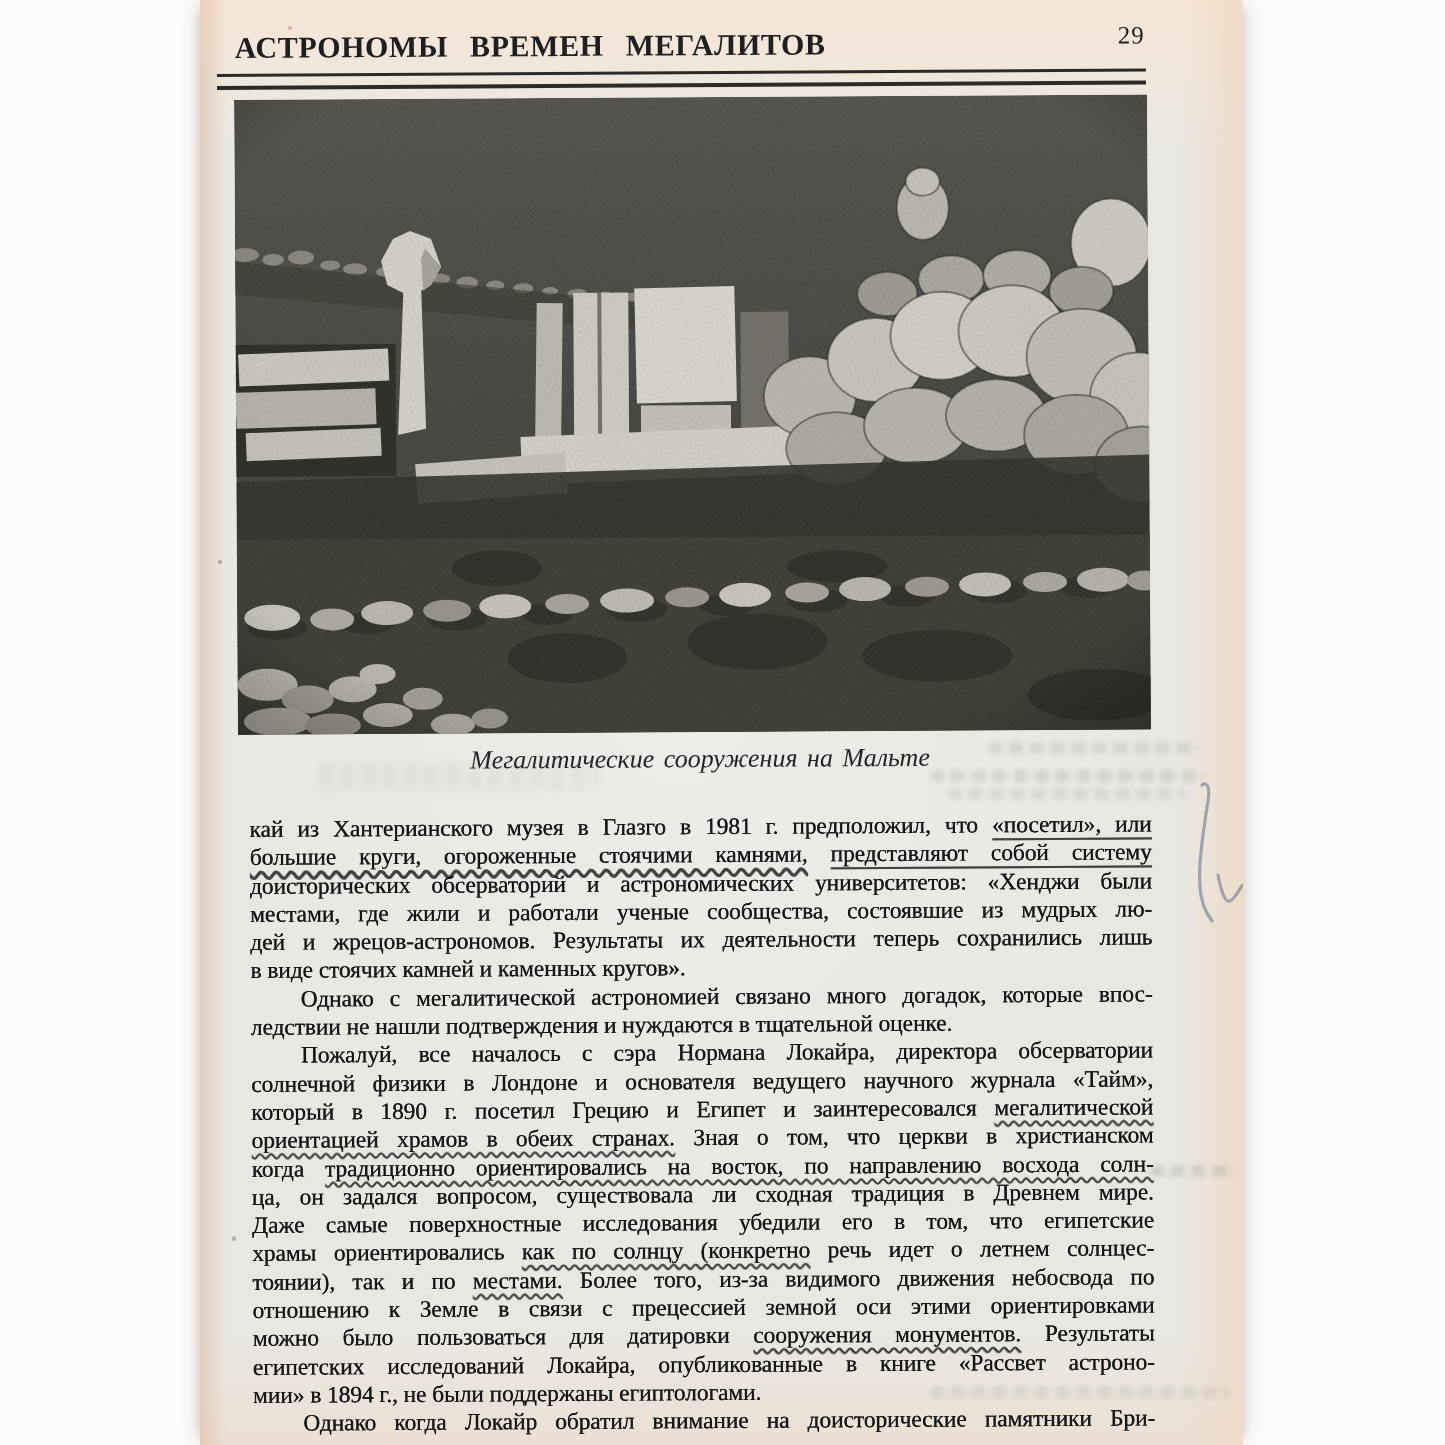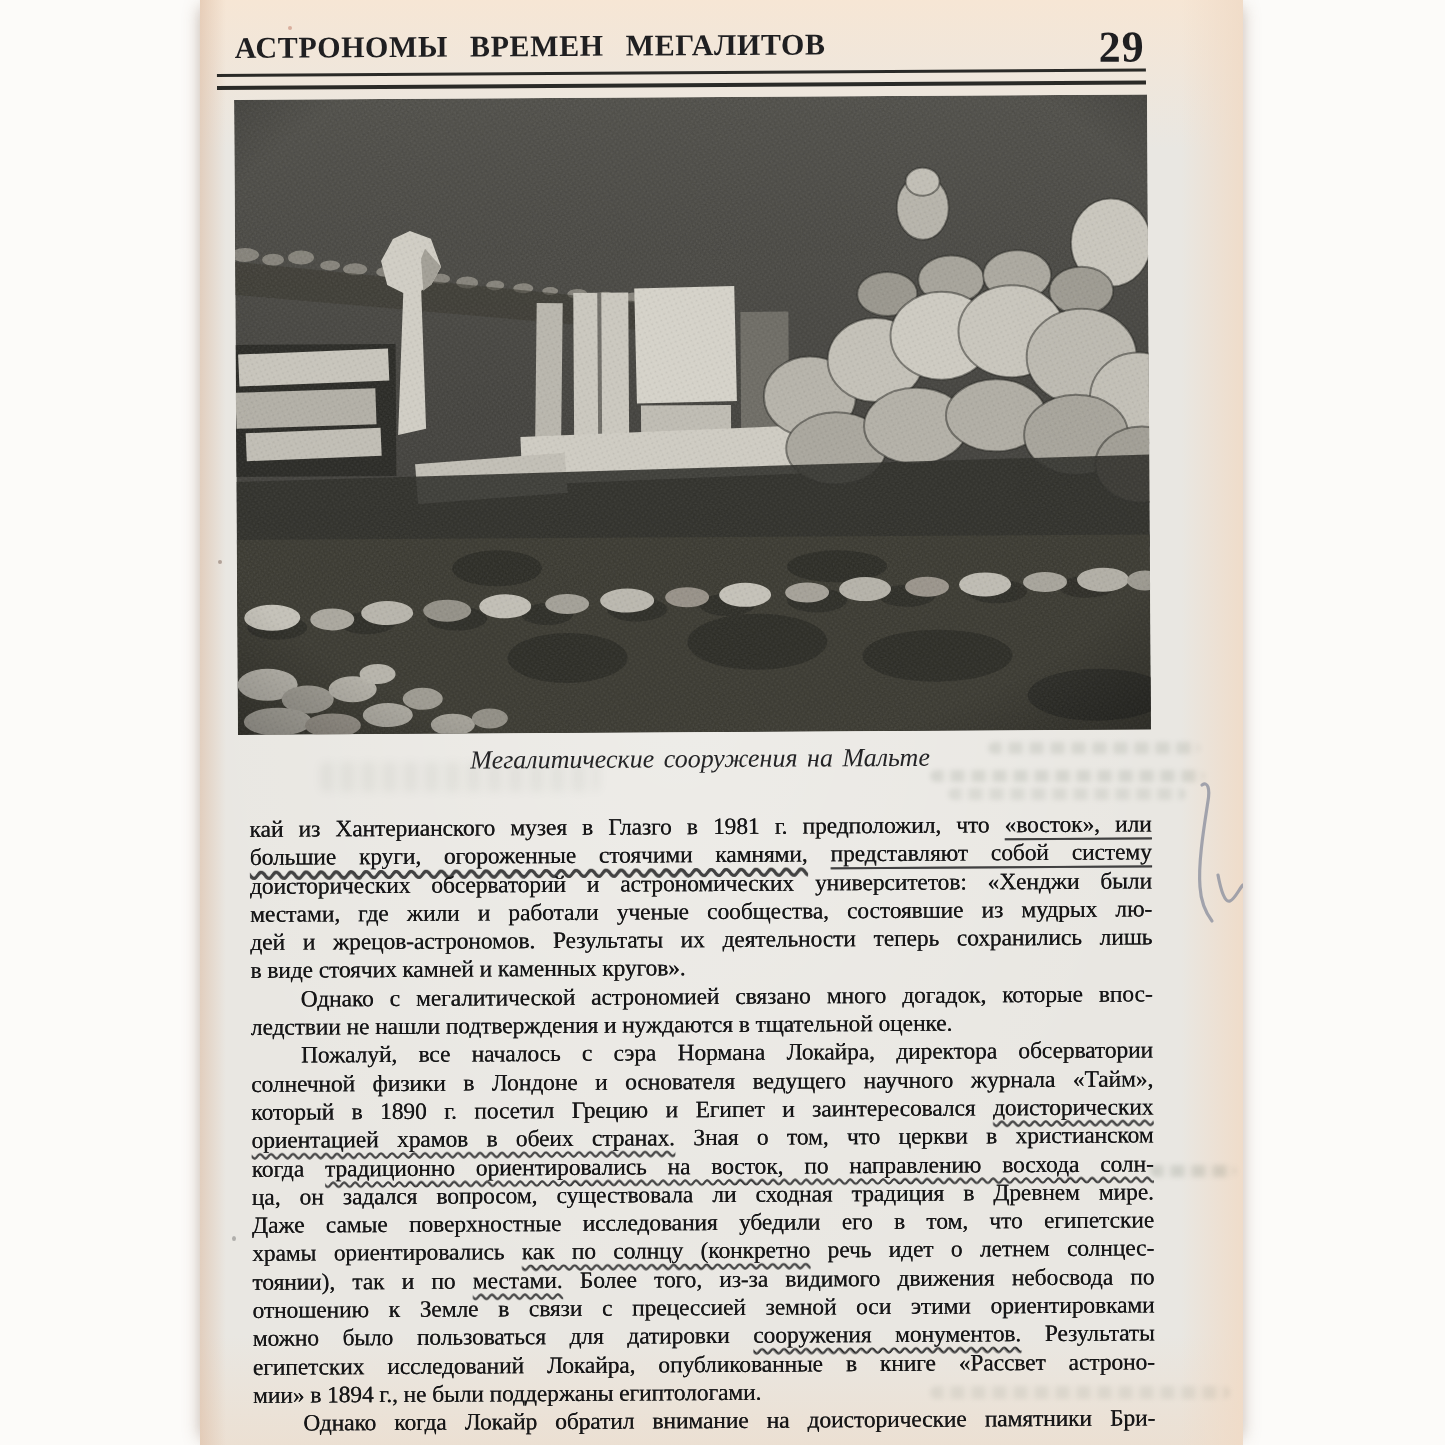--- a/index.html
+++ b/index.html
@@ -20,21 +20,21 @@
     box-shadow:-7px 0 16px -7px rgba(120,90,70,.4), 7px 0 16px -7px rgba(120,90,70,.35);
   }
   .page-inner{position:absolute;inset:0;transform:rotate(-0.35deg);transform-origin:50% 40%;}
   .running-head{
     position:absolute;left:38px;top:28px;margin:0;
     font-size:30px;font-weight:bold;color:#1f1f21;
     letter-spacing:.6px;word-spacing:14px;white-space:nowrap;
   }
   .pageno{
     position:absolute;right:95px;top:24px;
-    font-size:44px;font-weight:bold;color:#1f1f21;letter-spacing:1px;
+    font-size:25px;font-weight:normal;color:#1f1f21;letter-spacing:1px;
   }
   .rule{position:absolute;left:20px;width:929px;background:#2a2a27;}
   .rule1{top:71px;height:3px;}
   .rule2{top:83px;height:4px;}
   .photo{position:absolute;left:37px;top:97px;width:913px;height:635px;}
   .photo svg{display:block;width:100%;height:100%;}
   .caption{
     position:absolute;left:48px;top:744px;width:902px;margin:0;
     text-align:center;font-style:italic;font-size:26px;color:#242426;
     word-spacing:3px;
@@ -229,31 +229,31 @@
         <rect width="913" height="635" fill="url(#ht)" opacity="0.05"></rect>
         <rect width="913" height="635" fill="url(#htd)" opacity="0.07"></rect>
         <rect width="913" height="635" filter="url(#nz)" opacity="0.16"></rect>
         <rect width="913" height="635" fill="url(#vg)"></rect>
       </svg>
     </figure>
 
     <figcaption class="caption">Мегалитические сооружения на Мальте</figcaption>
 
     <article class="bodytext" id="bodytext">
-        <div class="line"><span>кай из Хантерианского музея в Глазго в 1981 г. предположил, что </span><span class="ul">«восток», или</span></div>
+        <div class="line"><span>кай из Хантерианского музея в Глазго в 1981 г. предположил, что </span><span class="ul">«посетил», или</span></div>
         <div class="line"><span class="uw2">большие круги, огороженные стоячими камнями,</span><span> </span><span class="ul">представляют собой систему</span></div>
         <div class="line"><span>доисторических обсерваторий и астрономических университетов: «Хенджи были</span></div>
         <div class="line"><span>местами, где жили и работали ученые сообщества, состоявшие из мудрых лю-</span></div>
         <div class="line"><span>дей и жрецов-астрономов. Результаты их деятельности теперь сохранились лишь</span></div>
         <div class="line nj"><span>в виде стоячих камней и каменных кругов».</span></div>
         <div class="line ind"><span>Однако с мегалитической астрономией связано много догадок, которые впос-</span></div>
         <div class="line nj"><span>ледствии не нашли подтверждения и нуждаются в тщательной оценке.</span></div>
         <div class="line ind"><span>Пожалуй, все началось с сэра Нормана Локайра, директора обсерватории</span></div>
         <div class="line"><span>солнечной физики в Лондоне и основателя ведущего научного журнала «Тайм»,</span></div>
-        <div class="line"><span>который в 1890 г. посетил Грецию и Египет и заинтересовался </span><span class="uw">доисторических</span></div>
+        <div class="line"><span>который в 1890 г. посетил Грецию и Египет и заинтересовался </span><span class="uw">мегалитической</span></div>
         <div class="line"><span class="uw">ориентацией храмов в обеих странах.</span><span> Зная о том, что церкви в христианском</span></div>
         <div class="line"><span>когда </span><span class="uw">традиционно ориентировались на восток, по направлению восхода солн-</span></div>
         <div class="line"><span>ца, он задался вопросом, существовала ли сходная традиция в Древнем мире.</span></div>
         <div class="line"><span>Даже самые поверхностные исследования убедили его в том, что египетские</span></div>
         <div class="line"><span>храмы ориентировались </span><span class="uw">как по солнцу (конкретно</span><span> речь идет о летнем солнцес-</span></div>
         <div class="line"><span>тоянии), так и по </span><span class="uw">местами.</span><span> Более того, из-за видимого движения небосвода по</span></div>
         <div class="line"><span>отношению к Земле в связи с прецессией земной оси этими ориентировками</span></div>
         <div class="line"><span>можно было пользоваться для датировки </span><span class="uw">сооружения монументов.</span><span> Результаты</span></div>
         <div class="line"><span>египетских исследований Локайра, опубликованные в книге «Рассвет астроно-</span></div>
         <div class="line nj"><span>мии» в 1894 г., не были поддержаны египтологами.</span></div>

